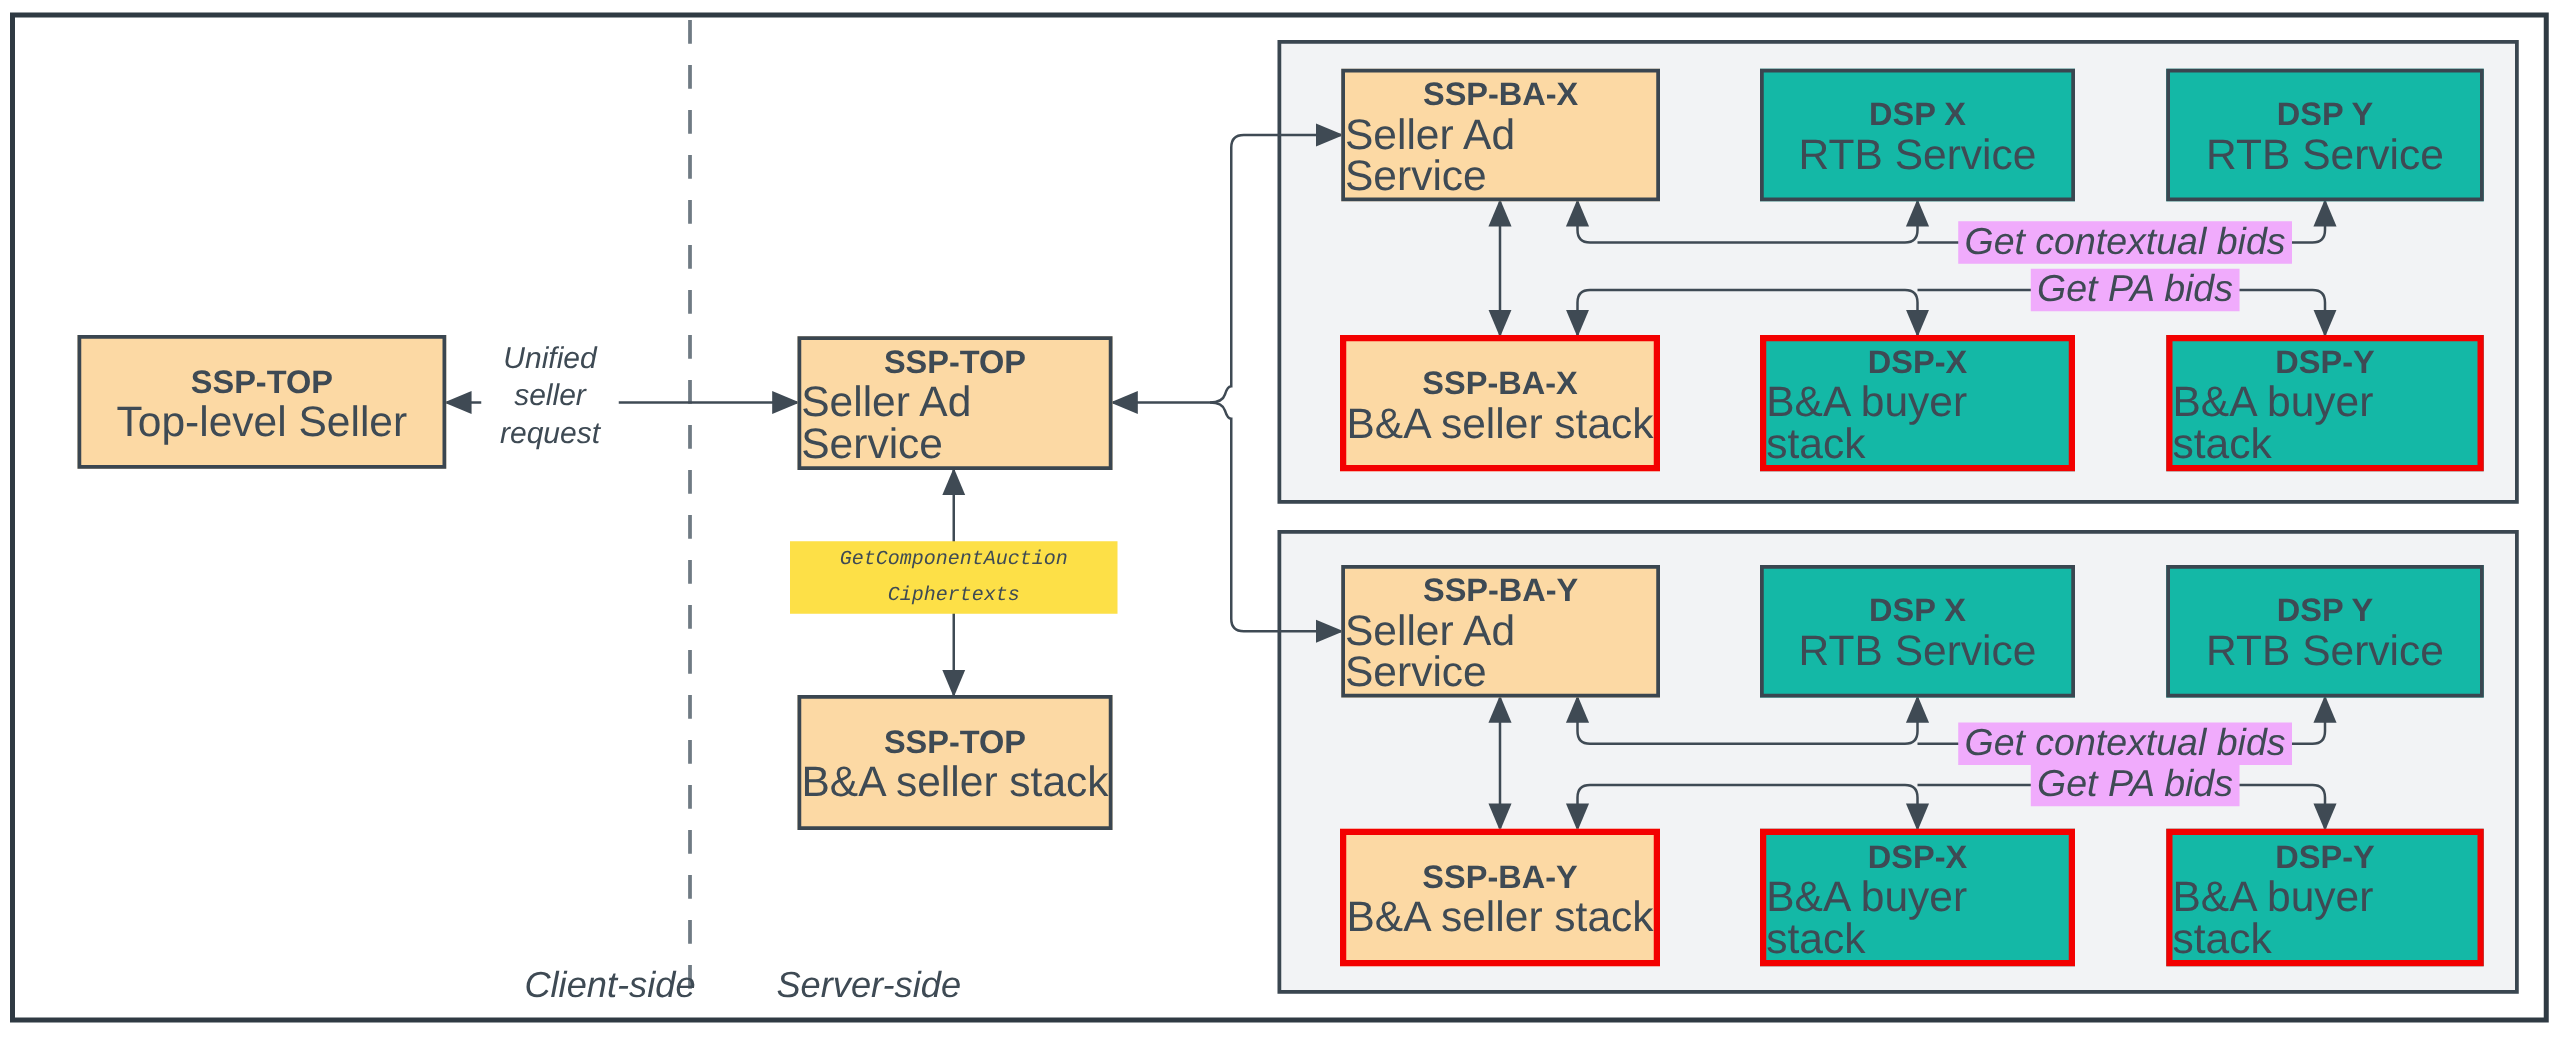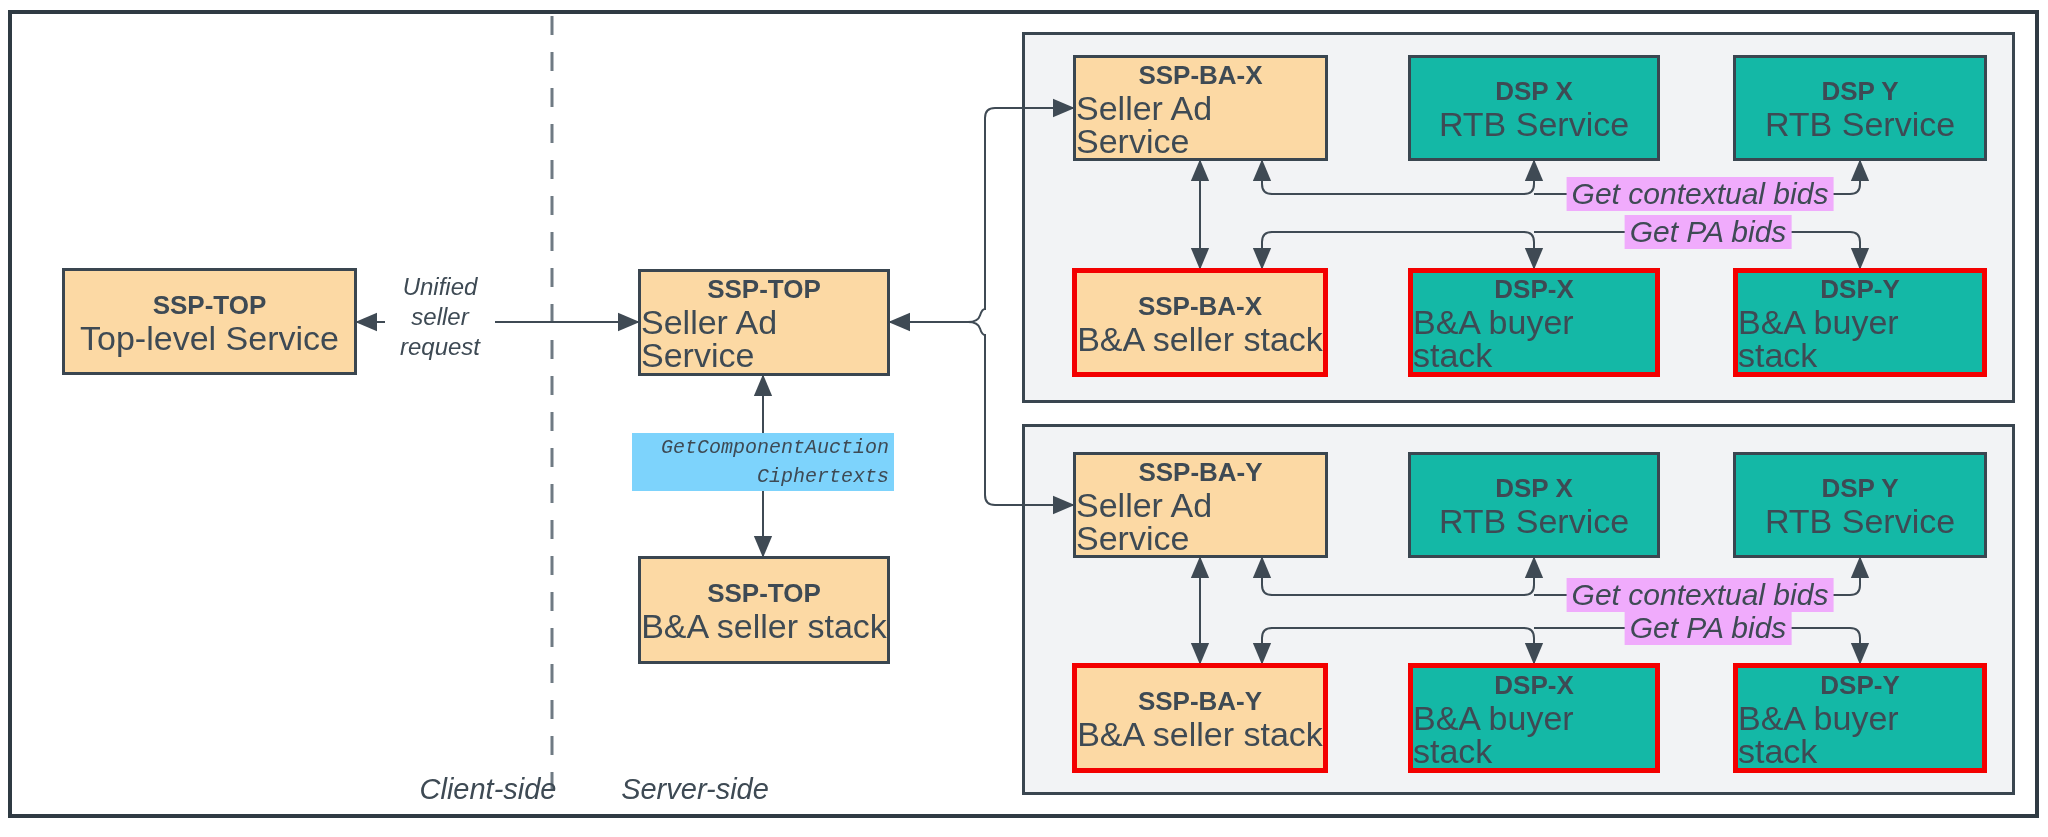--- a/index.html
+++ b/index.html
@@ -22,22 +22,22 @@
   .node.lavender{background:#14b8a6;}
   .node.redline{border:5px solid #f30000;}
   .edge-label{
     position:absolute;z-index:4;transform:translate(-50%,-50%);
     font-style:italic;font-size:30px;white-space:nowrap;
     background:#f0abfc;padding:0 5px;text-align:center;
   }
   .edge-label.on-white{background:#ffffff;}
   .edge-label.stacked{white-space:normal;font-size:24px;line-height:30px;width:110px;padding:2px 0;}
   .edge-label.mono{
-    font-family:"Liberation Mono", monospace;font-style:italic;font-size:20px;
-    line-height:29px;width:252px;white-space:normal;background:#7dd3fc;text-align:right;
+    font-family:"Liberation Mono", monospace;font-style:italic;font-size:16px;
+    line-height:29px;width:252px;white-space:normal;background:#fde047;
   }
   .side-label{
     position:absolute;z-index:4;transform:translate(-50%,-50%);
     font-style:italic;font-size:29px;white-space:nowrap;margin-left:28px;
   }
 </style>
 </head>
 <body>
 
 <div class="canvas">
@@ -77,21 +77,21 @@
       <path d="M 1200 558 L 1200 663" marker-start="url(#ahS)" marker-end="url(#ahE)"></path>
       <path d="M 1262 558 L 1262 585 Q 1262 595 1272 595 L 1524 595 Q 1534 595 1534 585 L 1534 558" marker-start="url(#ahS)" marker-end="url(#ahE)"></path>
       <path d="M 1534 595 L 1850 595 Q 1860 595 1860 585 L 1860 558" marker-end="url(#ahE)"></path>
       <path d="M 1262 663 L 1262 638 Q 1262 628 1272 628 L 1524 628 Q 1534 628 1534 638 L 1534 663" marker-start="url(#ahS)" marker-end="url(#ahE)"></path>
       <path d="M 1534 628 L 1850 628 Q 1860 628 1860 638 L 1860 663" marker-end="url(#ahE)"></path>
     </g>
   </svg>
 
   <div class="node" style="left:62px;top:268px;width:295px;height:107px;">
     <div class="t">SSP-TOP</div>
-    <div class="s">Top-level Service</div>
+    <div class="s">Top-level Seller</div>
   </div>
 
   <div class="node" style="left:638px;top:269px;width:252px;height:107px;">
     <div class="t">SSP-TOP</div>
     <div class="s">Seller Ad Service</div>
   </div>
 
   <div class="node" style="left:638px;top:556px;width:252px;height:108px;">
     <div class="t">SSP-TOP</div>
     <div class="s">B&amp;A seller stack</div>

